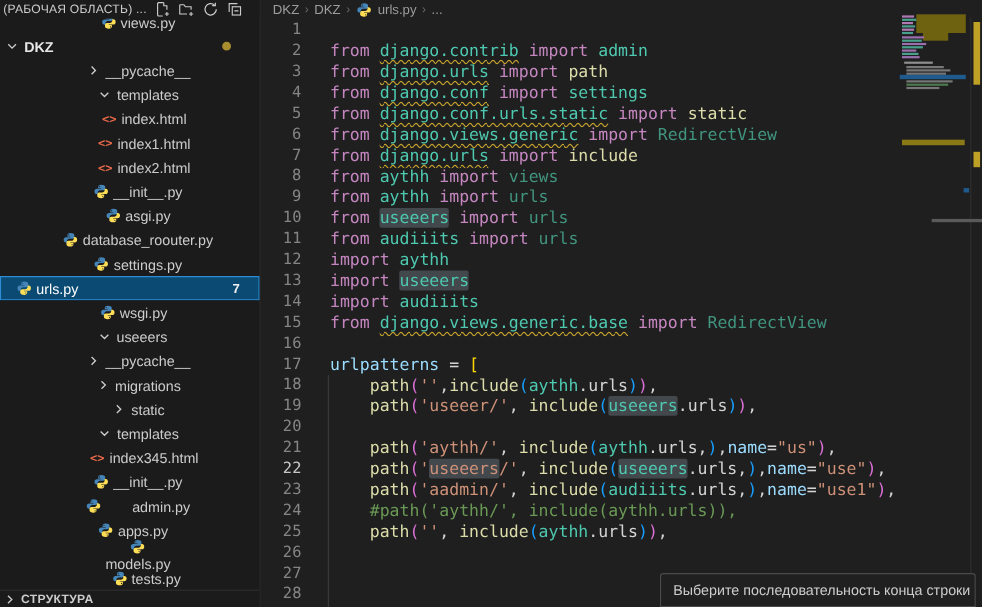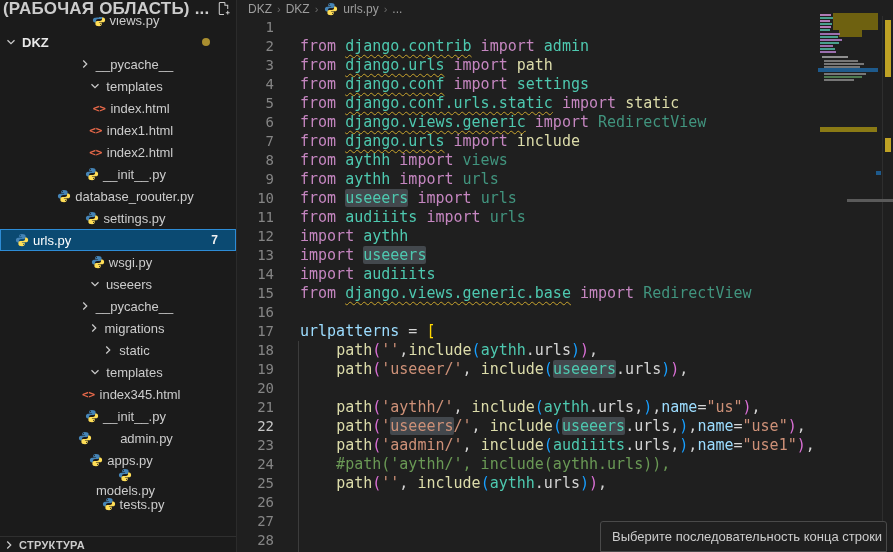--- a/index.html
+++ b/index.html
@@ -5,21 +5,21 @@
   * { margin:0; padding:0; box-sizing:border-box; }
   body { background:#000; }
   .app { position:relative; width:893px; height:552px; overflow:hidden;
          background:#1f1f1f; font-family:"Liberation Sans", sans-serif; color:#cccccc; }
 
   
   .sidebar { position:absolute; left:0; top:0; width:237px; height:552px;
              background:#1b1b1b; border-right:1px solid #2b2b2b; overflow:hidden; }
   .sb-header { position:absolute; left:0; top:0; right:0; height:17px; z-index:5;
                background:#1b1b1b; display:flex; align-items:center; padding:0 4px 0 3px; }
-  .sb-title { font-size:17px; font-weight:bold; color:#cccccc; white-space:nowrap; letter-spacing:.2px; }
+  .sb-title { font-size:11px; font-weight:normal; color:#cccccc; white-space:nowrap; letter-spacing:.2px; }
   .sb-actions { margin-left:6px; display:flex; gap:6px; align-items:center; }
   .sb-actions .act { width:16px; height:16px; display:inline-flex; align-items:center; justify-content:center; cursor:pointer; }
   .tree { position:absolute; left:0; top:0; right:0; bottom:16px; padding-top:9px; }
   .row { height:22px; display:flex; align-items:center; font-size:13px; color:#cccccc;
          white-space:nowrap; cursor:pointer; position:relative;justify-content:center; }
   .row .ico { width:18px; height:16px; flex:none; display:inline-flex; align-items:center; justify-content:center; }
   .row .lbl { margin-left:2px; }
   .row.bold .lbl { font-weight:bold; color:#e8e8e8; }
   .row.selected { background:#0b4a72; box-shadow:inset 0 0 0 1px #2d8cd6; color:#ffffff; }
   .dot { width:8px; height:8px; border-radius:50%; background:#a98e2f; margin-left:auto; margin-right:26px; }
@@ -120,20 +120,29 @@
           <span class="lbl">index2.html</span>
         </div>
         <div class="row" style="padding-left: 13px;">
           <span class="ico">
             <svg width="14" height="14" viewBox="0 0 16 16">
               <path fill="#4584b6" d="M7.9 1c-1.8 0-3 .8-3 2.2v1.6h3.2v.5H3.4C2 5.3 1 6.4 1 8c0 1.7.9 2.8 2.3 2.8h1.2V9.2c0-1.3 1.1-2.3 2.4-2.3h3.2c1.1 0 2-.9 2-2V3.2C12.1 1.9 10.6 1 7.9 1zM6.3 2.3c.4 0 .6.3.6.6 0 .4-.3.7-.6.7-.4 0-.6-.3-.6-.7 0-.3.2-.6.6-.6z"></path>
               <path fill="#ffde57" d="M8.1 15c1.8 0 3-.8 3-2.2v-1.6H7.9v-.5h4.7c1.4 0 2.4-1.1 2.4-2.7 0-1.7-.9-2.8-2.3-2.8h-1.2v1.6c0 1.3-1.1 2.3-2.4 2.3H5.9c-1.1 0-2 .9-2 2v1.7C3.9 14.1 5.4 15 8.1 15zm1.6-1.3c-.4 0-.6-.3-.6-.6 0-.4.3-.7.6-.7.4 0 .6.3.6.7 0 .3-.2.6-.6.6z"></path>
             </svg>
           </span>
           <span class="lbl">__init__.py</span>
+        </div>
+        <div class="row" style="padding-left: 13px;">
+          <span class="ico">
+            <svg width="14" height="14" viewBox="0 0 16 16">
+              <path fill="#4584b6" d="M7.9 1c-1.8 0-3 .8-3 2.2v1.6h3.2v.5H3.4C2 5.3 1 6.4 1 8c0 1.7.9 2.8 2.3 2.8h1.2V9.2c0-1.3 1.1-2.3 2.4-2.3h3.2c1.1 0 2-.9 2-2V3.2C12.1 1.9 10.6 1 7.9 1zM6.3 2.3c.4 0 .6.3.6.6 0 .4-.3.7-.6.7-.4 0-.6-.3-.6-.7 0-.3.2-.6.6-.6z"></path>
+              <path fill="#ffde57" d="M8.1 15c1.8 0 3-.8 3-2.2v-1.6H7.9v-.5h4.7c1.4 0 2.4-1.1 2.4-2.7 0-1.7-.9-2.8-2.3-2.8h-1.2v1.6c0 1.3-1.1 2.3-2.4 2.3H5.9c-1.1 0-2 .9-2 2v1.7C3.9 14.1 5.4 15 8.1 15zm1.6-1.3c-.4 0-.6-.3-.6-.6 0-.4.3-.7.6-.7.4 0 .6.3.6.7 0 .3-.2.6-.6.6z"></path>
+            </svg>
+          </span>
+          <span class="lbl">asgi.py</span>
         </div>
         <div class="row" style="padding-left: 13px;">
           <span class="ico">
             <svg width="14" height="14" viewBox="0 0 16 16">
               <path fill="#4584b6" d="M7.9 1c-1.8 0-3 .8-3 2.2v1.6h3.2v.5H3.4C2 5.3 1 6.4 1 8c0 1.7.9 2.8 2.3 2.8h1.2V9.2c0-1.3 1.1-2.3 2.4-2.3h3.2c1.1 0 2-.9 2-2V3.2C12.1 1.9 10.6 1 7.9 1zM6.3 2.3c.4 0 .6.3.6.6 0 .4-.3.7-.6.7-.4 0-.6-.3-.6-.7 0-.3.2-.6.6-.6z"></path>
               <path fill="#ffde57" d="M8.1 15c1.8 0 3-.8 3-2.2v-1.6H7.9v-.5h4.7c1.4 0 2.4-1.1 2.4-2.7 0-1.7-.9-2.8-2.3-2.8h-1.2v1.6c0 1.3-1.1 2.3-2.4 2.3H5.9c-1.1 0-2 .9-2 2v1.7C3.9 14.1 5.4 15 8.1 15zm1.6-1.3c-.4 0-.6-.3-.6-.6 0-.4.3-.7.6-.7.4 0 .6.3.6.7 0 .3-.2.6-.6.6z"></path>
             </svg>
           </span>
           <span class="lbl">database_roouter.py</span>
         </div>

